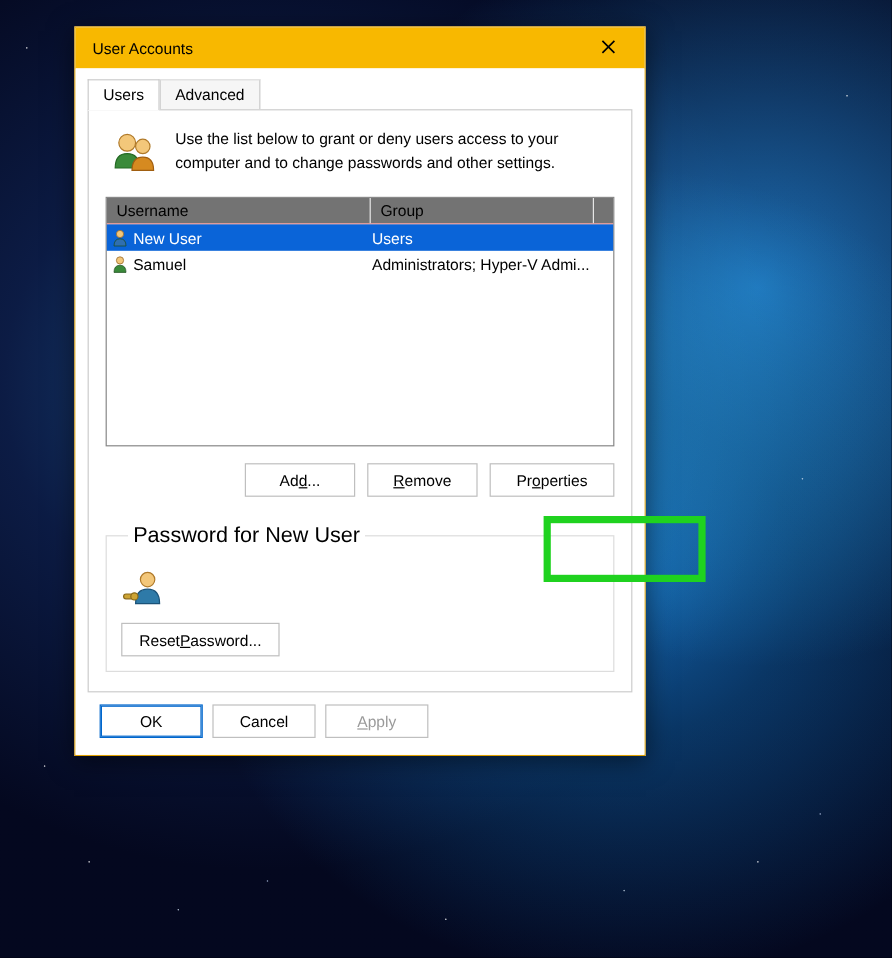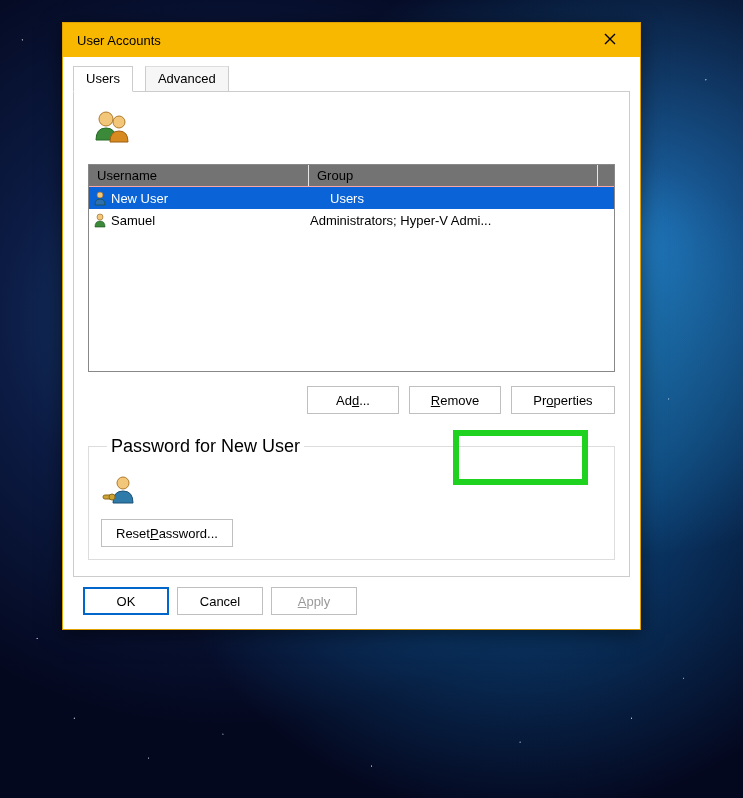--- a/index.html
+++ b/index.html
@@ -28,21 +28,21 @@
     radial-gradient(1px 1px at 70% 93%, #cde, transparent),
     radial-gradient(1px 1px at 85% 90%, #fff, transparent),
     radial-gradient(1px 1px at 92% 85%, #abd, transparent),
     radial-gradient(1px 1px at 95% 10%, #fff, transparent),
     radial-gradient(1px 1px at 90% 50%, #cde, transparent),
     radial-gradient(1px 1px at 3% 5%, #fff, transparent);
 }
 .window {
   position: absolute;
   left: 62px; top: 22px;
-  width: 579px;
+  width: 476px;
   background: #fff;
   border: 1px solid #e0a000;
   box-shadow: 0 4px 20px rgba(0,0,0,0.5);
 }
 .titlebar {
   background: #f8b800;
   height: 34px;
   display: flex; align-items: center;
   padding: 0 8px 0 14px;
 }
@@ -60,21 +60,21 @@
   top: 1px;
 }
 .tab {
   padding: 4px 12px 5px;
   border: 1px solid #ccc;
   border-bottom: none;
   background: #fff;
   font-size: 13px;
   margin-right: 0px;
 }
-.tab.inactive { background: #f6f6f6; border-top-color:#ddd;margin-left:12px; }
+.tab.inactive { background: #f6f6f6; border-top-color:#ddd; }
 .tab.active { background:#fff; border-bottom:1px solid #fff; position:relative; z-index:2; }
 .panel {
   border: 1px solid #ccc;
   background: #fff;
   padding: 14px 14px 16px 14px;
   position: relative;
 }
 .intro { display:flex; gap:14px; margin-bottom: 18px; padding: 0 4px; }
 .intro .glyph { width:40px; height:40px; flex:0 0 40px; }
 .intro .text { line-height: 1.5; color:#000; font-size:13px; }
@@ -103,21 +103,20 @@
   display:flex;
   align-items:center;
   height: 22px;
   font-size:13px;
 }
 .listview .row .cell-user { width:220px; display:flex; align-items:center; gap:3px; padding-left:3px; white-space:nowrap; overflow:hidden; }
 .listview .row .cell-group { flex:1; padding-left:1px; white-space:nowrap; overflow:hidden; text-overflow:ellipsis; padding-right:6px; }
 .listview .row.selected {
   background: #0a64d8;
   color:#fff;
-  gap:20px;
 }
 .listview .row.selected .cell-user, .listview .row.selected .cell-group { }
 .listview .row .uicon { width:16px; height:16px; flex:0 0 16px; }
 .btn-row { display:flex; justify-content:flex-end; gap:10px; margin-top:14px; }
 .btn {
   min-width: 92px;
   height: 28px;
   padding: 0 14px;
   border: 1px solid #bfbfbf;
   background:#fff;
@@ -178,20 +177,21 @@
 
       <div class="intro">
         <div class="glyph">
           <svg viewBox="0 0 40 40">
             <circle cx="14" cy="13" r="7" fill="#f3c77a" stroke="#b07a2a"></circle>
             <path d="M4 34 Q4 22 14 22 Q24 22 24 34 Z" fill="#3a8a3a" stroke="#256a25"></path>
             <circle cx="27" cy="16" r="6" fill="#f3c77a" stroke="#b07a2a"></circle>
             <path d="M18 36 Q18 25 27 25 Q36 25 36 36 Z" fill="#d68a20" stroke="#a05e10"></path>
           </svg>
         </div>
+        <div class="text">Use the list below to grant or deny users access to your computer and to change passwords and other settings.</div>
       </div>
 
 
       <div class="listview">
         <div class="headers">
           <div class="col col-user">Username</div>
           <div class="col col-group">Group</div>
           <div class="col col-spacer"></div>
         </div>
         <div class="rows" id="rows">

